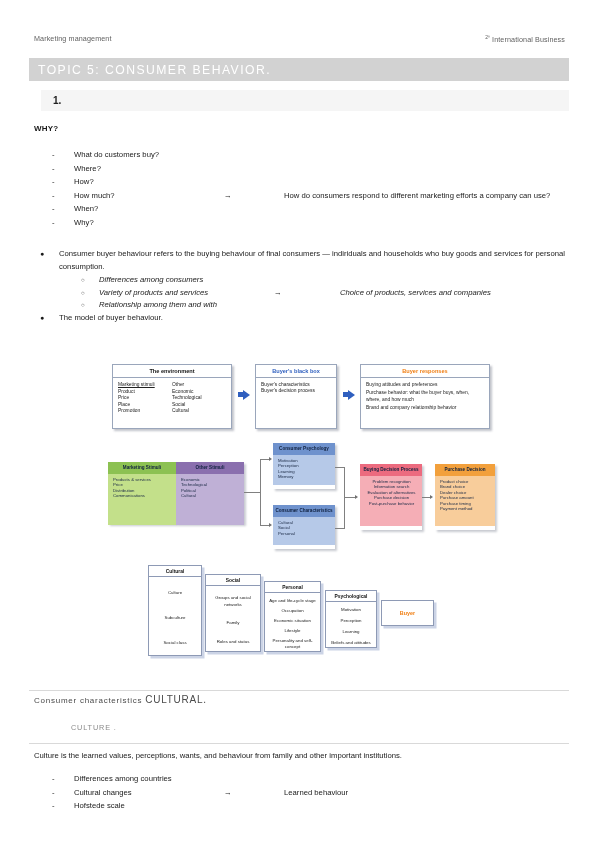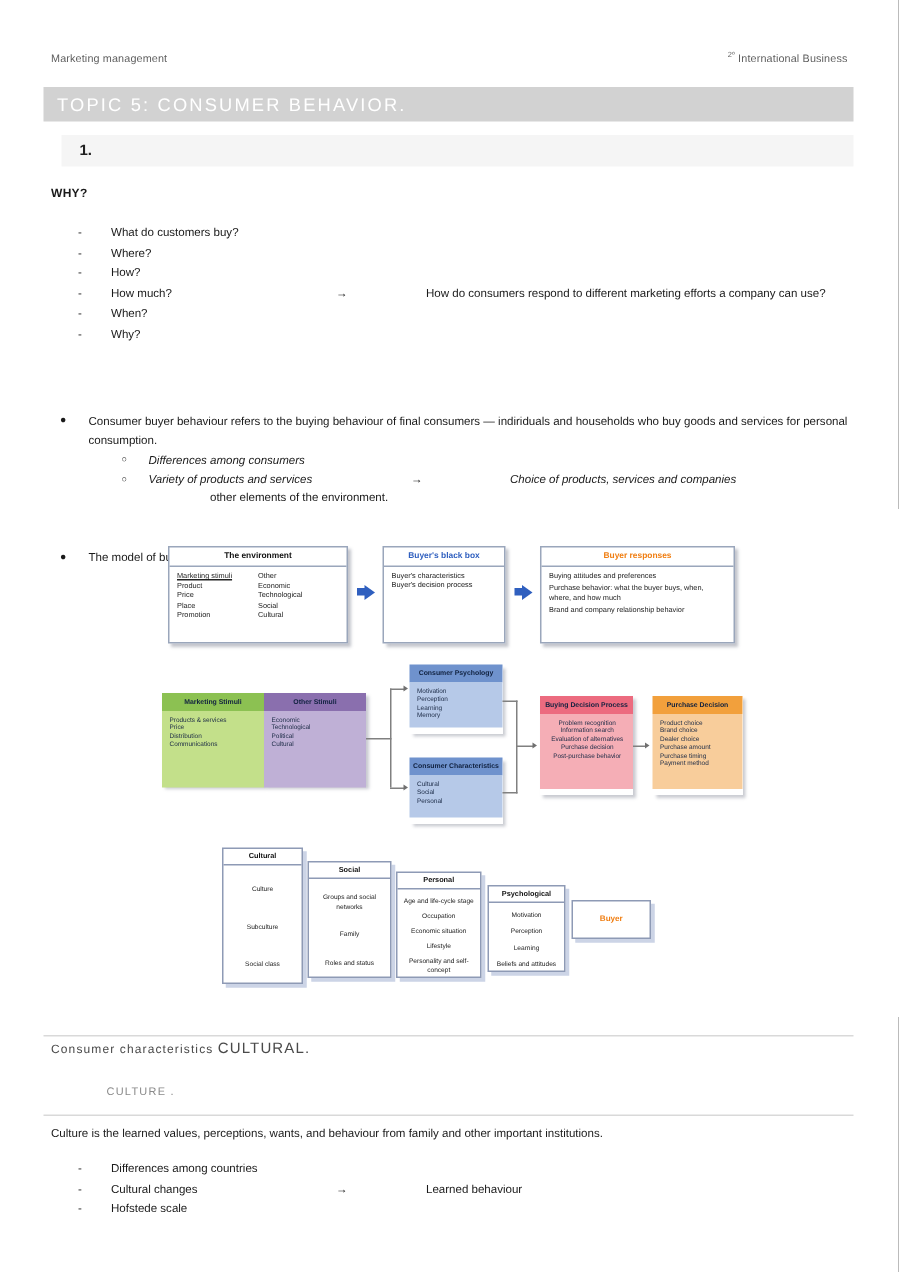--- a/index.html
+++ b/index.html
@@ -104,21 +104,21 @@
   .dash-row .conseq { }
 
   .bullets {
     position: absolute;
     left: 40px;
     top: 248px;
     width: 535px;
     font-size: 7.7px;
     line-height: 12.6px;
   }
-  .b1 { display: flex; margin-bottom: 1px; margin-top: 27px; }
+  .b1 { display: flex; margin-bottom: 1px; }
   .b1 .dot { width: 19px; font-size: 7px; line-height: 12.6px; }
   .b1 .b1txt { flex: 1; }
   .sub-bullets { margin-left: 41px; }
   .b2 { display: flex; font-style: italic; }
   .b2 .circ { width: 18px; font-size: 6px; line-height: 12.6px; }
   .b2 .b2txt { width: 175px; }
   .b2 .arrow2 { width: 66px; }
   .b2 .tail2 { }
   .cont-line { margin-left: 59px; }
 
@@ -382,21 +382,26 @@
         <span class="b2txt">Differences among consumers</span>
         <span class="arrow2"></span>
         <span class="tail2"></span>
       </div>
       <div class="b2">
         <span class="circ">○</span>
         <span class="b2txt">Variety of products and services</span>
         <span class="arrow2">→</span>
         <span class="tail2">Choice of products, services and companies</span>
       </div>
-      <div class="cont-line">other elements of the environment.</div>
+      <div class="b2">
+        <span class="circ">○</span>
+        <span class="b2txt">Relationship among them and with</span>
+        <span class="arrow2"></span>
+        <span class="tail2"></span>
+      </div>
     </div>
     <div class="b1">
       <span class="dot">●</span>
       <span class="b1txt">The model of buyer behaviour.</span>
     </div>
   </div>
 
   <div class="fig1">
 
     <div class="f1box" style="left:0; top:0; width:120px; height:65px;">

